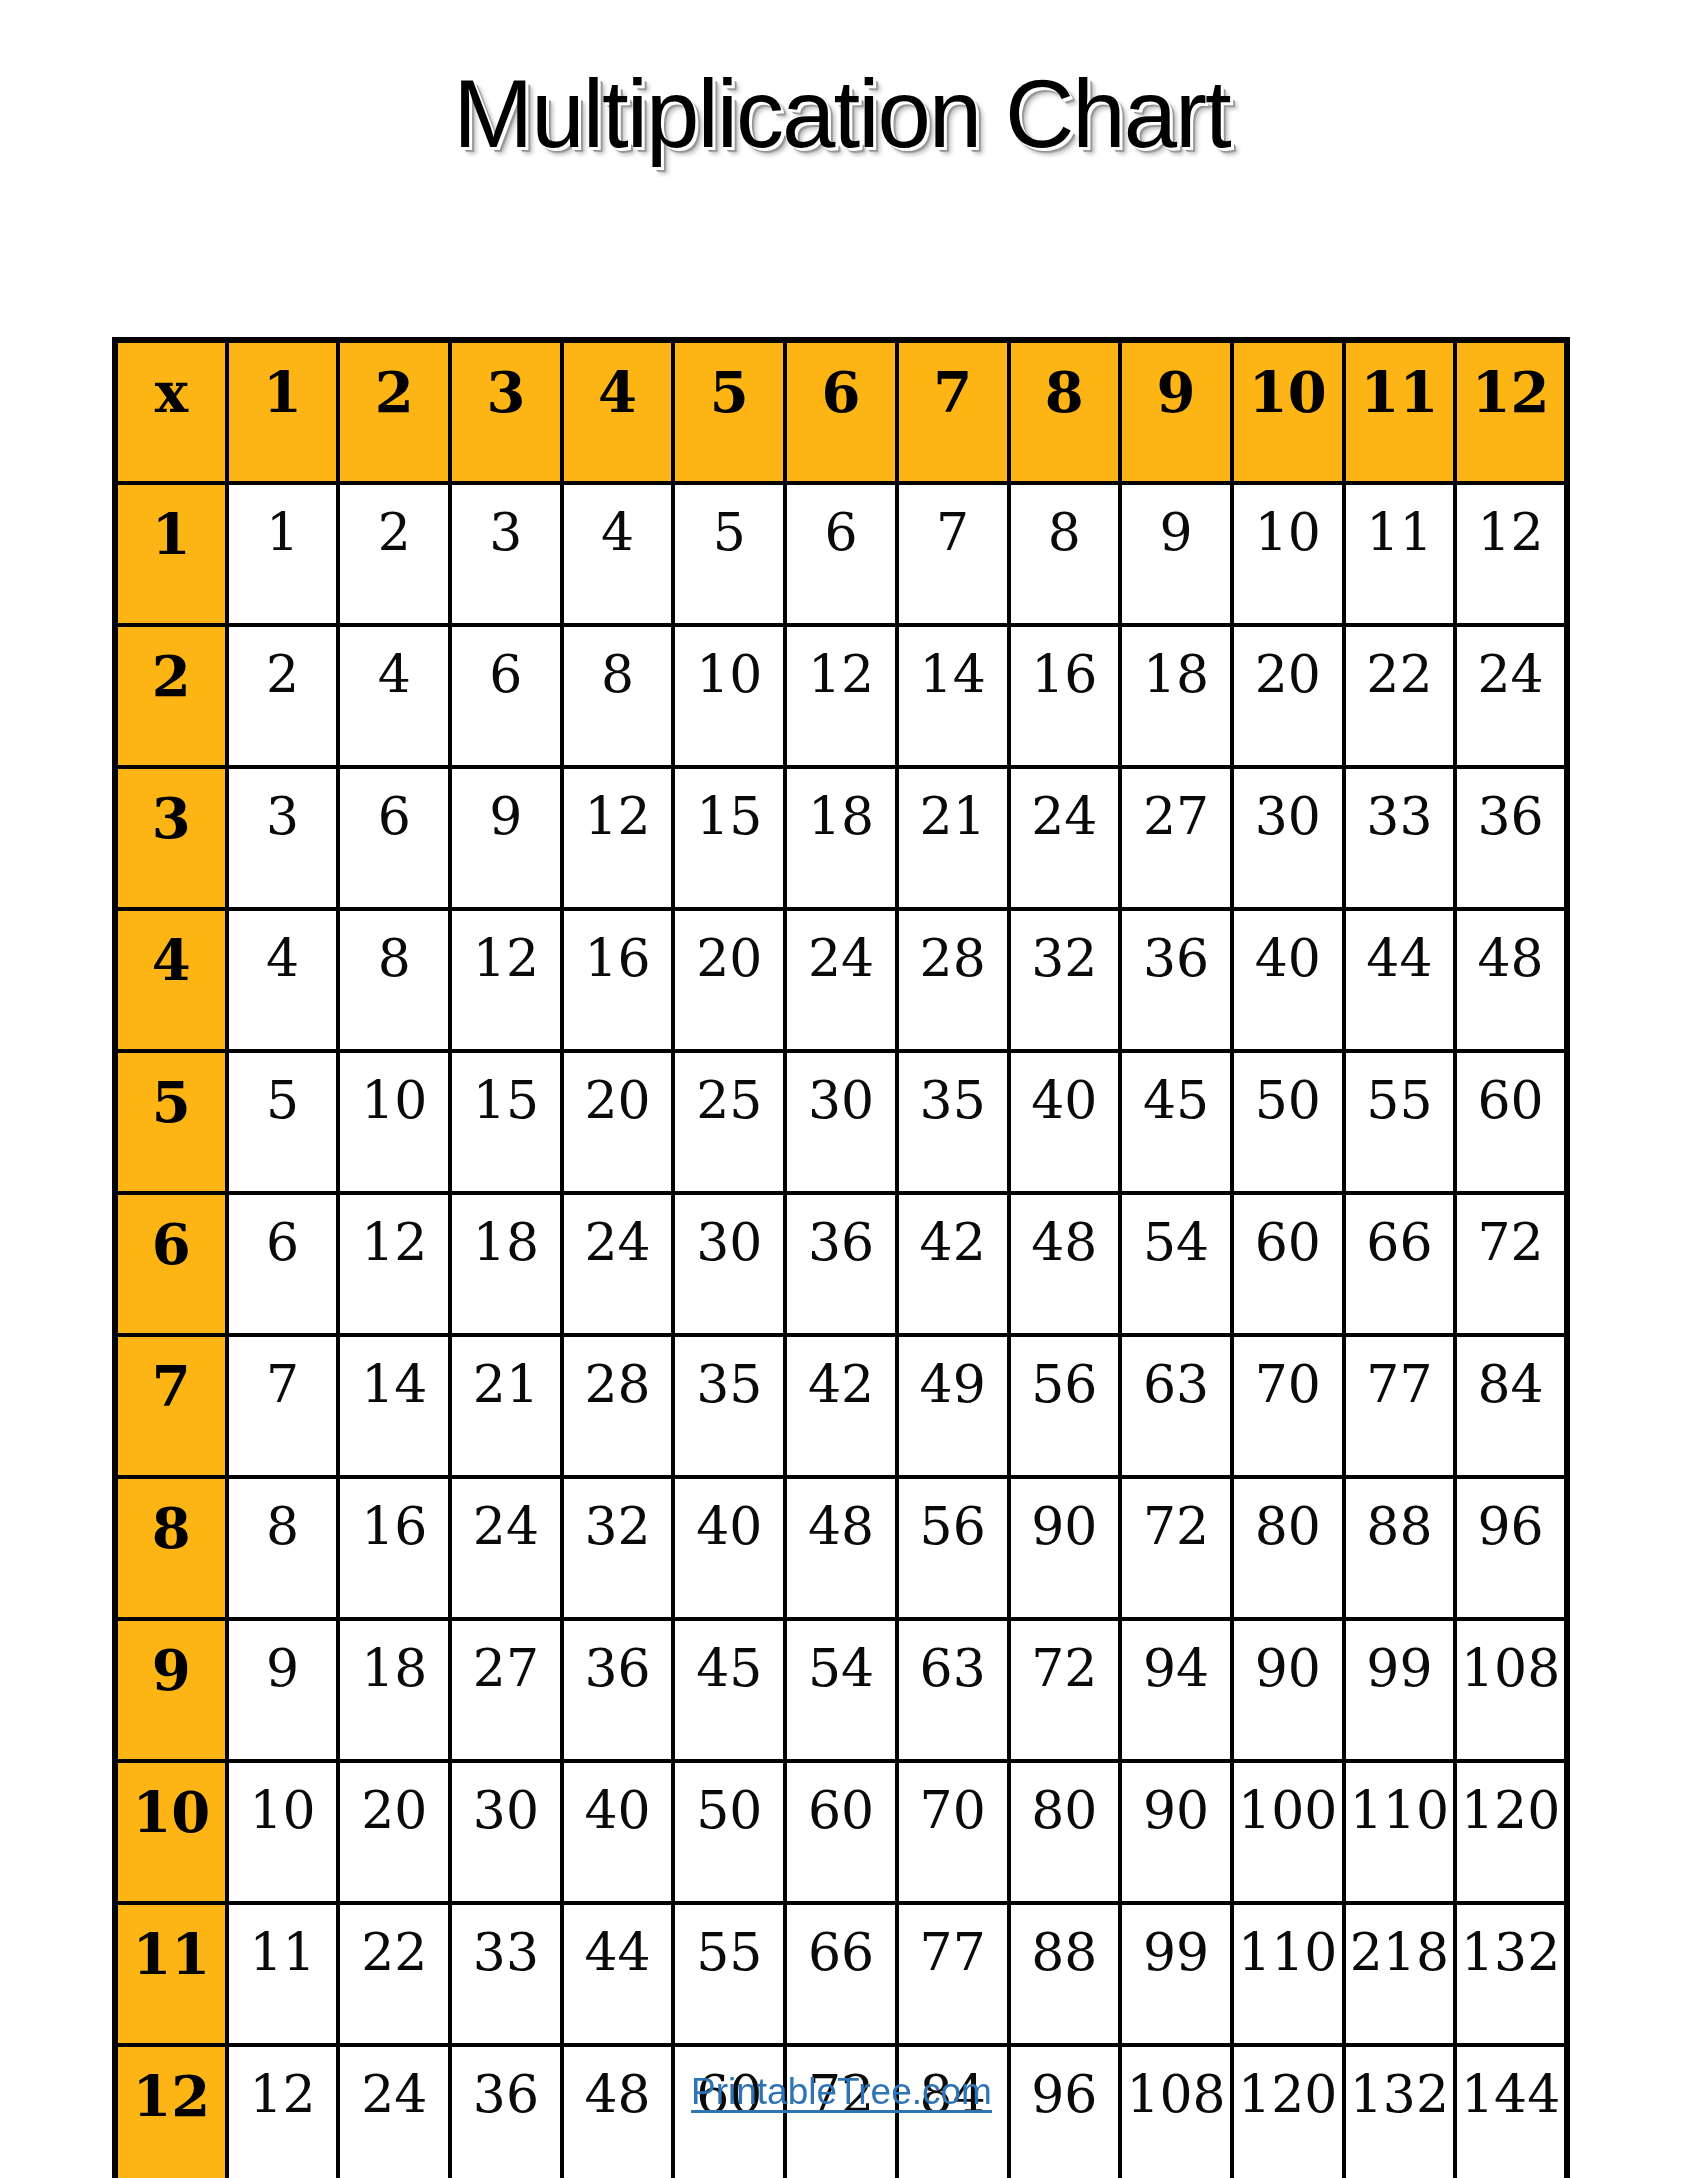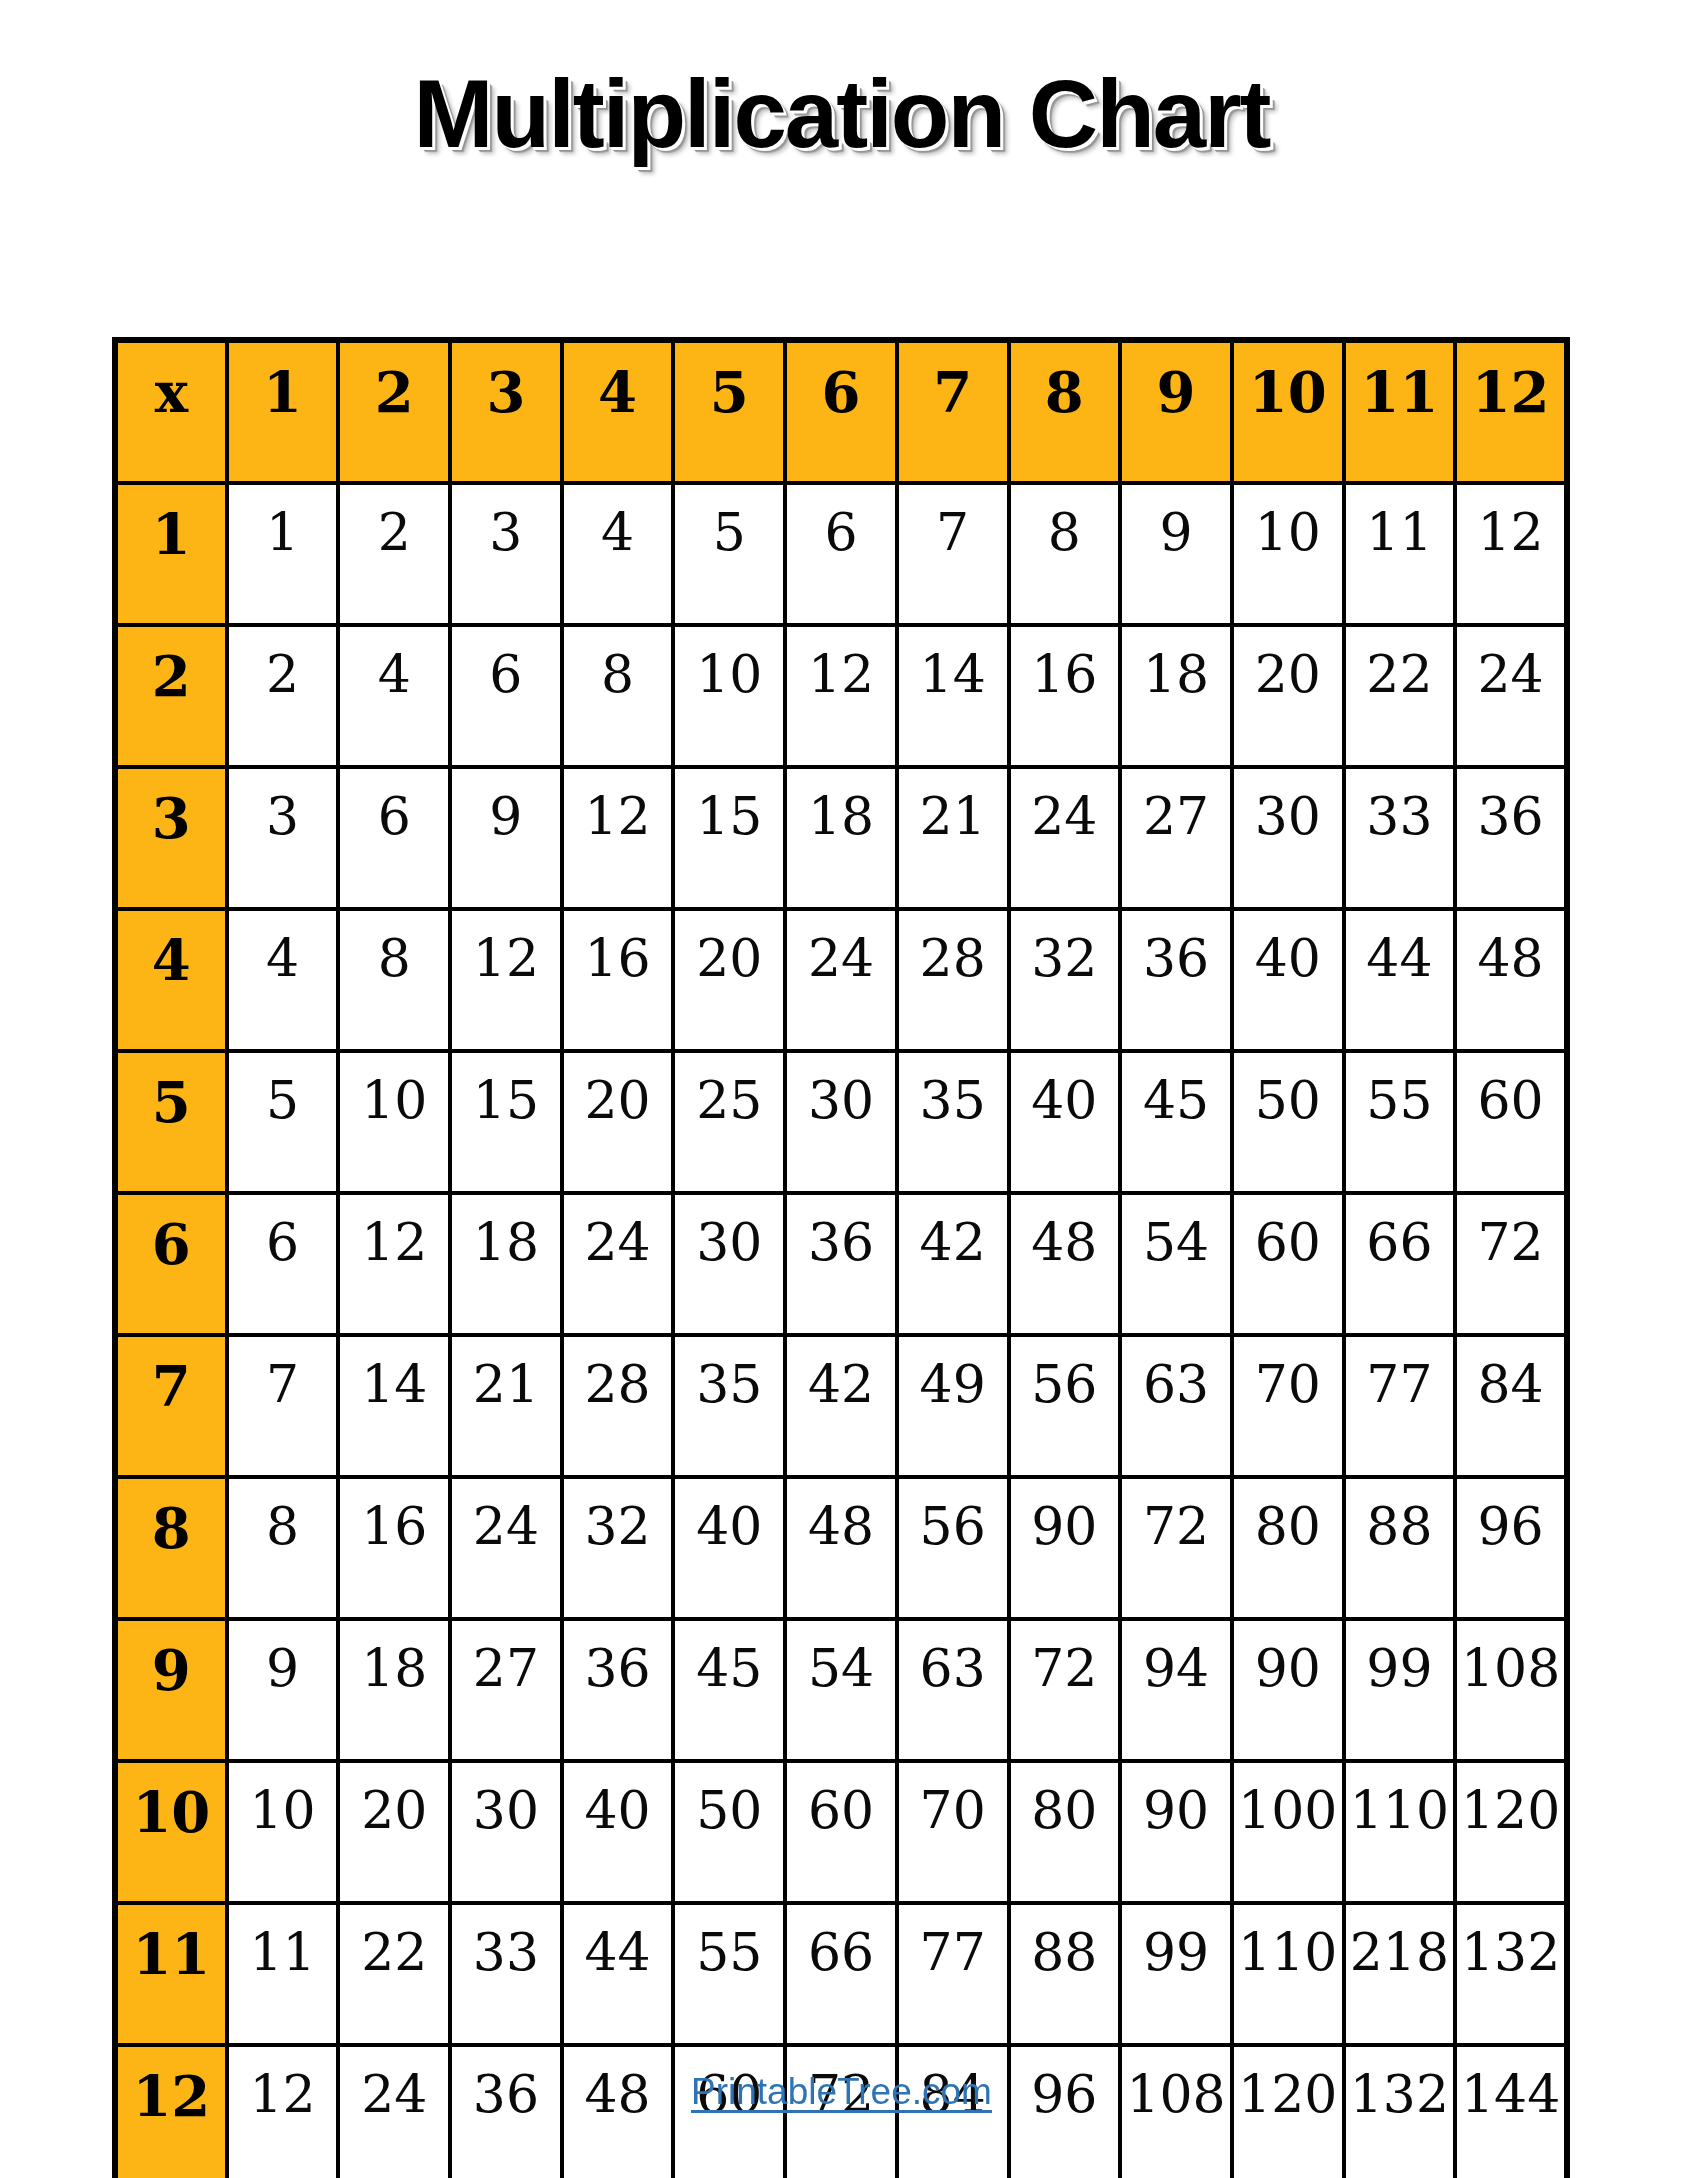--- a/index.html
+++ b/index.html
@@ -19,21 +19,21 @@
     font-family:"Liberation Sans",sans-serif;
   }
   .title{
     position:absolute;
     top:59px;
     left:0;
     width:100%;
     margin:0;
     text-align:center;
     font-family:"Liberation Sans",sans-serif;
-    font-weight:700;
+    font-weight:400;
     font-size:96px;
     letter-spacing:-2px;
     color:#000000;
     text-shadow:
       2px 2px 0 #ffffff,
       3px 3px 0 #ffffff,
       4px 4px 0 #939393,
       5px 5px 1px #9d9d9d,
       7px 7px 4px #c2c2c2;
   }

